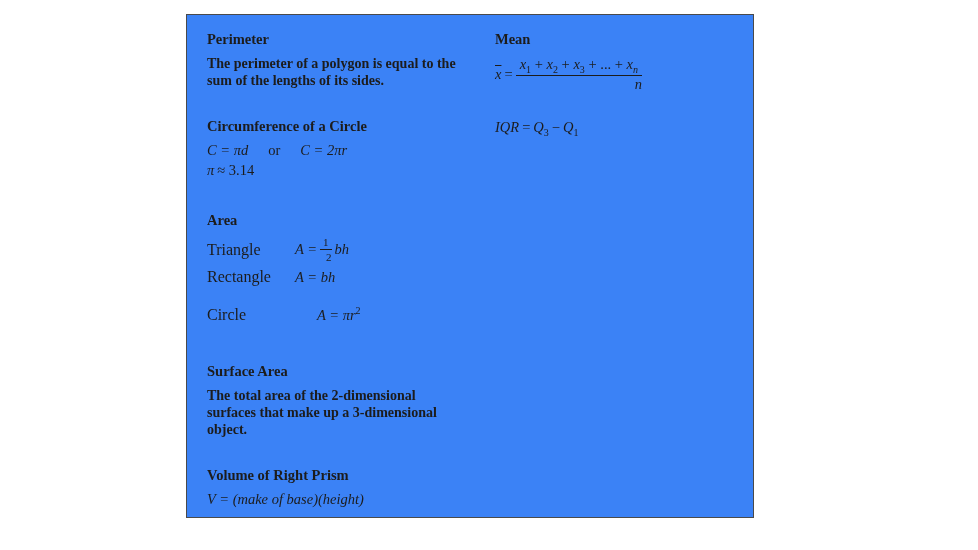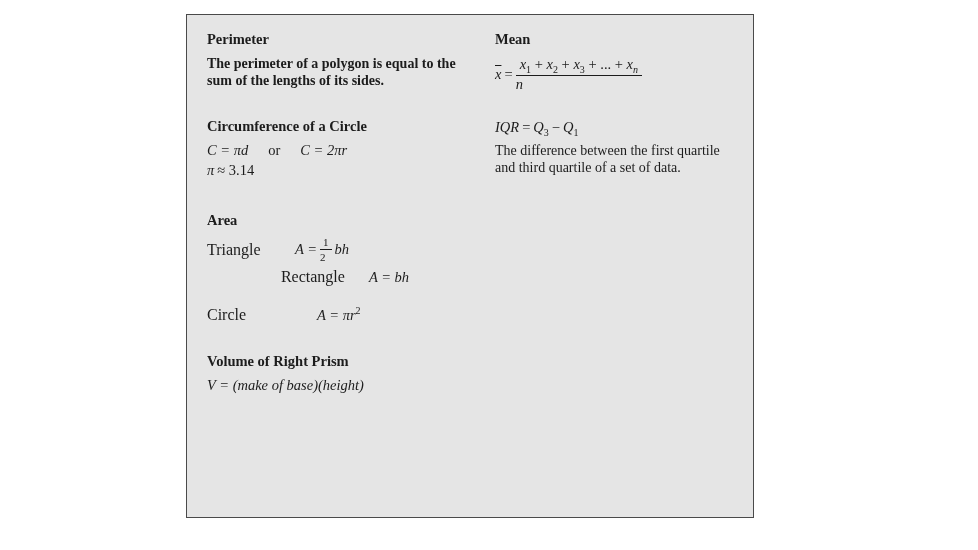--- a/index.html
+++ b/index.html
@@ -13,21 +13,21 @@
     color: #1c1c1c;
   }
   .sheet {
     position: absolute;
     left: 186px;
     top: 14px;
     width: 568px;
     height: 504px;
     box-sizing: border-box;
     border: 1px solid #4a4a4a;
-    background: #e5e5e5;
+    background: #3b82f6;
   }
   .col { position: absolute; top: 0; padding-top: 16px; }
   .col-left  { left: 20px;  width: 276px; }
   .col-right { left: 308px; width: 250px; }
 
   h3 {
     margin: 0;
     font-size: 14.5px;
     font-weight: bold;
     line-height: 17px;
@@ -48,27 +48,27 @@
   .m-sec29  { margin-top: 29px; }
   .m-sec26  { margin-top: 26px; }
   .m-sec33  { margin-top: 33px; }
   .m-sec39  { margin-top: 39px; }
   .m-f7     { margin-top: 7px; }
   .m-f8     { margin-top: 8px; align-items: flex-end; }
   .m-f3     { margin-top: 3px; }
   .m-f9     { margin-top: 9px; }
   .m-f6     { margin-top: 6px; }
   .m-row7   { margin-top: 7px; }
-  .m-row5   { margin-top: 5px; justify-content: center; }
+  .m-row5   { margin-top: 5px; }
   .m-row8   { margin-top: 20px; gap: 22px; }
 
   
   .frac {
     display: inline-block;
-    text-align: left;
+    text-align: right;
     vertical-align: middle;
   }
   .fnum {
     display: block;
     border-bottom: 1px solid #1c1c1c;
     padding: 0 4px 2px 4px;
     white-space: nowrap;
     line-height: 1.1;
   }
   .fden { display: block; padding-top: 1px; line-height: 1.1; }
@@ -137,20 +137,26 @@
         <span class="alabel">Rectangle</span>
         <span class="math">A = bh</span>
       </div>
 
       <div class="arow m-row8">
         <span class="alabel">Circle</span>
         <span><span class="math">A = πr</span><sup>2</sup></span>
       </div>
     </section>
 
+    <section class="m-sec39">
+      <h3>Surface Area</h3>
+      <p class="body m-body">The total area of the 2-dimensional
+surfaces that make up a 3-dimensional
+object.</p>
+    </section>
 
     <section class="m-sec29">
       <h3>Volume of Right Prism</h3>
       <div class="formula m-f7">
         <span class="math">V = (make of base)(height)</span>
       </div>
     </section>
 
   </div>
 
@@ -177,18 +183,16 @@
     </section>
 
     <section class="m-sec26">
       <div class="formula fline m-f8">
         <span class="math">IQR</span>
         <span class="op gap">=</span>
         <span><span class="math">Q</span><sub>3</sub></span>
         <span class="op gap">−</span>
         <span><span class="math">Q</span><sub>1</sub></span>
       </div>
-      <p class="body m-f6">The difference between the first quartile
-and third quartile of a set of data.</p>
     </section>
 
   </div>
 </div>
 
 </body></html>

